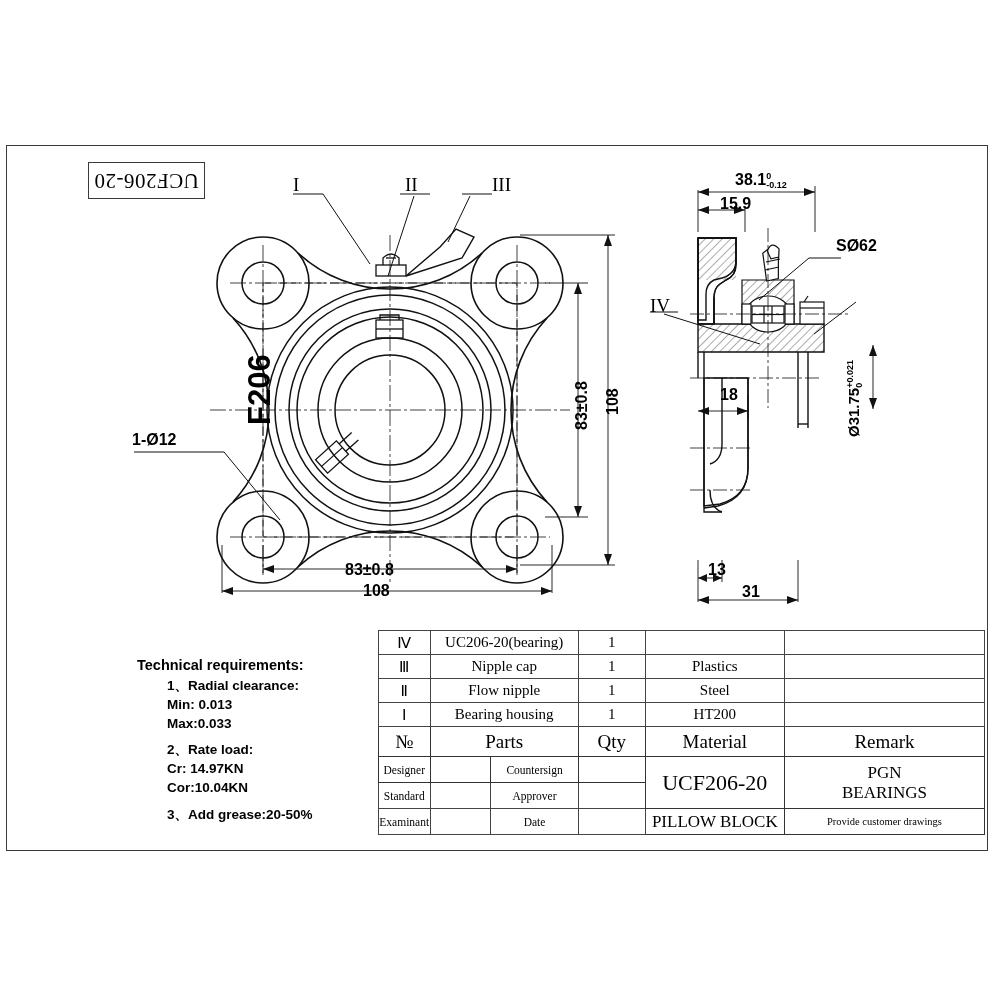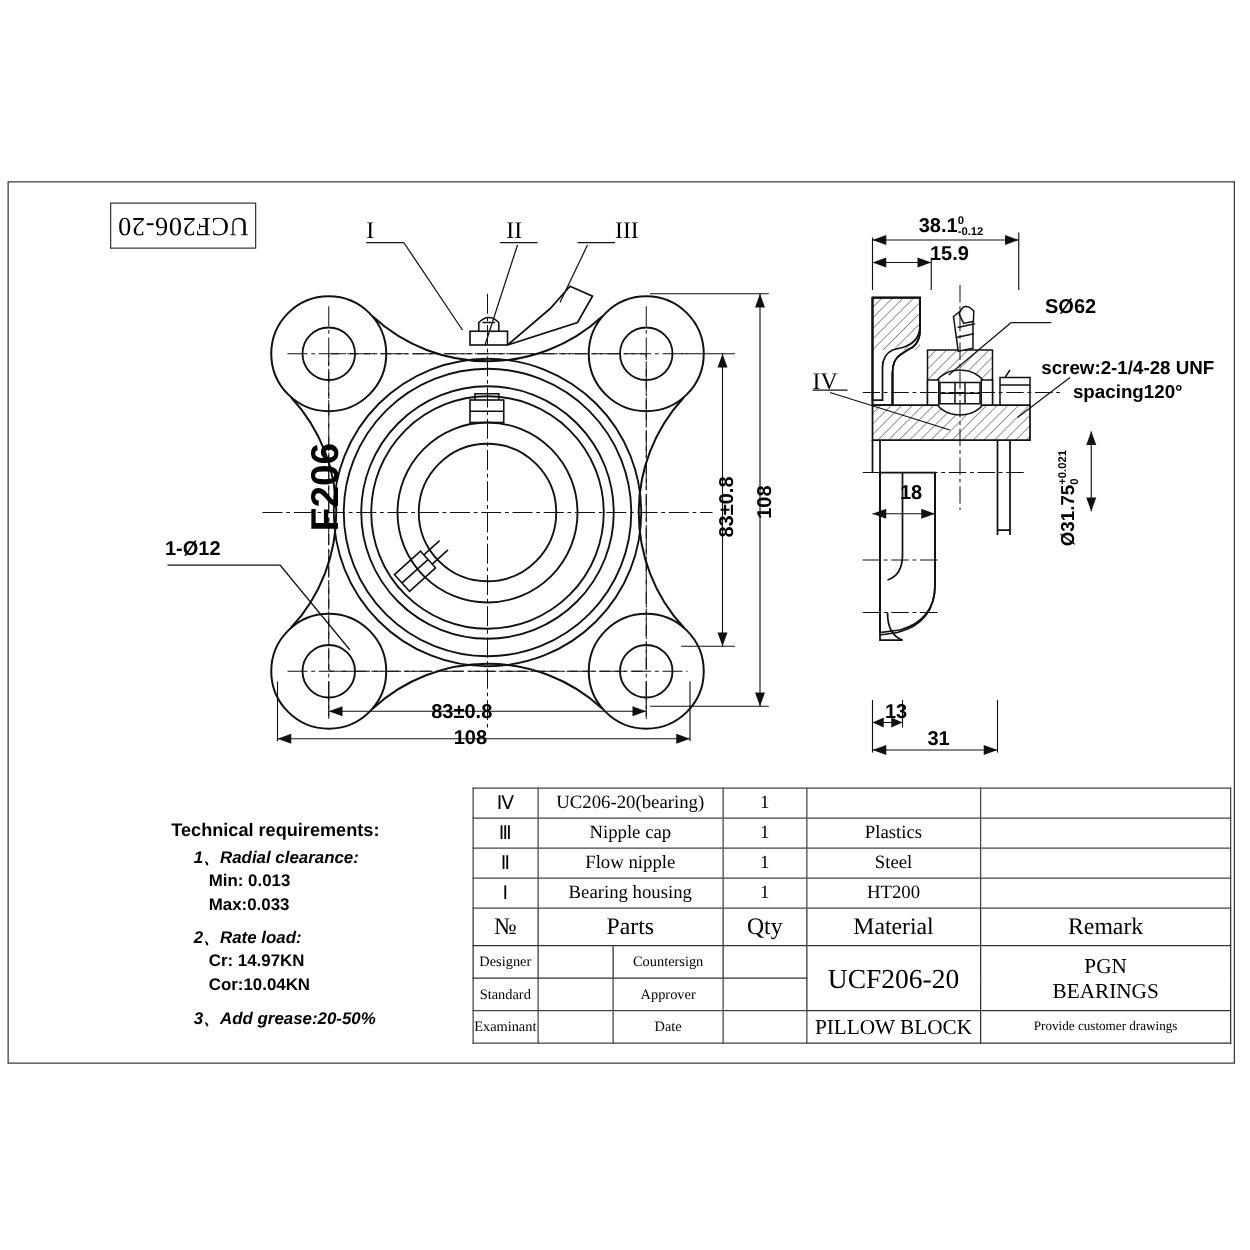--- a/index.html
+++ b/index.html
@@ -24,21 +24,21 @@
   .dimsm{font-family:"Liberation Sans",sans-serif;font-size:15px;font-weight:bold;}
   .rn{font-family:"Liberation Serif",serif;font-size:19px;}
   .vert{transform:rotate(-90deg);transform-origin:left top;}
   .tol{display:inline-block;font-size:9px;font-weight:bold;line-height:1.0;
        vertical-align:middle;text-align:left;}
   .tol b{display:block;font-weight:bold;}
 
   
   #tech{left:137px;top:655px;font-size:13.5px;font-weight:bold;line-height:1.42;}
   #tech .h{font-size:14.5px;}
-  #tech .i1{margin-left:18px;font-style:italic;}
+  #tech .i1{margin-left:30px;}
   #tech .i2{margin-left:30px;}
   #tech .gap{height:7px;}
 
   
   #tbl{left:378px;top:630px;width:607px;height:205px;
        font-family:"Liberation Serif",serif;}
   #tbl table{border-collapse:collapse;width:100%;height:100%;table-layout:fixed;}
   #tbl td{border:1px solid #444;text-align:center;vertical-align:middle;padding:0;}
   .bom td{font-size:15px;height:23px;}
   .hdr td{font-size:19px;height:29px;}
@@ -312,39 +312,35 @@
       <path d="M125 12 l-11 -4 v8 z" fill="#111" stroke="none"></path>
 
       <line x1="8" y1="30" x2="55" y2="30"></line>
       <path d="M8 30 l11 -4 v8 z" fill="#111" stroke="none"></path>
       <path d="M55 30 l-11 -4 v8 z" fill="#111" stroke="none"></path>
     </g>
   </svg>
   <div class="abs t dim" style="left:735px;top:172px;">
     <span>38.1</span><span class="tol"><b>0</b><b>-0.12</b></span>
   </div>
-  <div class="abs t dim" style="left:720px;top:196px;margin-left:24px;">
+  <div class="abs t dim" style="left:720px;top:196px;">
     <span>15.9</span>
   </div>
 
   <svg class="abs" style="left:755px;top:250px;" width="90" height="55">
     <line class="ln" stroke="#444" stroke-width="1" x1="4" y1="50" x2="54" y2="8"></line>
     <line class="ln" stroke="#444" stroke-width="1" x1="54" y1="8" x2="86" y2="8"></line>
   </svg>
   <div class="abs t dim" style="left:836px;top:238px;">
     <span>SØ62</span>
   </div>
 
   <svg class="abs" style="left:800px;top:290px;" width="70" height="50">
     <line class="ln" stroke="#444" stroke-width="1" x1="14" y1="44" x2="56" y2="12"></line>
   </svg>
-  <div class="abs t dimsm" style="left:833px;top:286px;line-height:1.25;text-align:center;">
-    <div>screw:2-1/4-28 UNF</div>
-    <div>spacing120°</div>
-  </div>
 
   <svg class="abs" style="left:858px;top:345px;" width="30" height="68">
     <g class="ln" stroke="#111" stroke-width="0.9">
       <line x1="15" y1="0" x2="15" y2="64"></line>
       <path d="M15 0 l-4 11 h8 z" fill="#111" stroke="none"></path>
       <path d="M15 64 l-4 -11 h8 z" fill="#111" stroke="none"></path>
     </g>
   </svg>
   <div class="abs t dimsm vert" style="left:846px;top:437px;">
     <span>Ø31.75</span><span class="tol"><b>+0.021</b><b>0</b></span>

